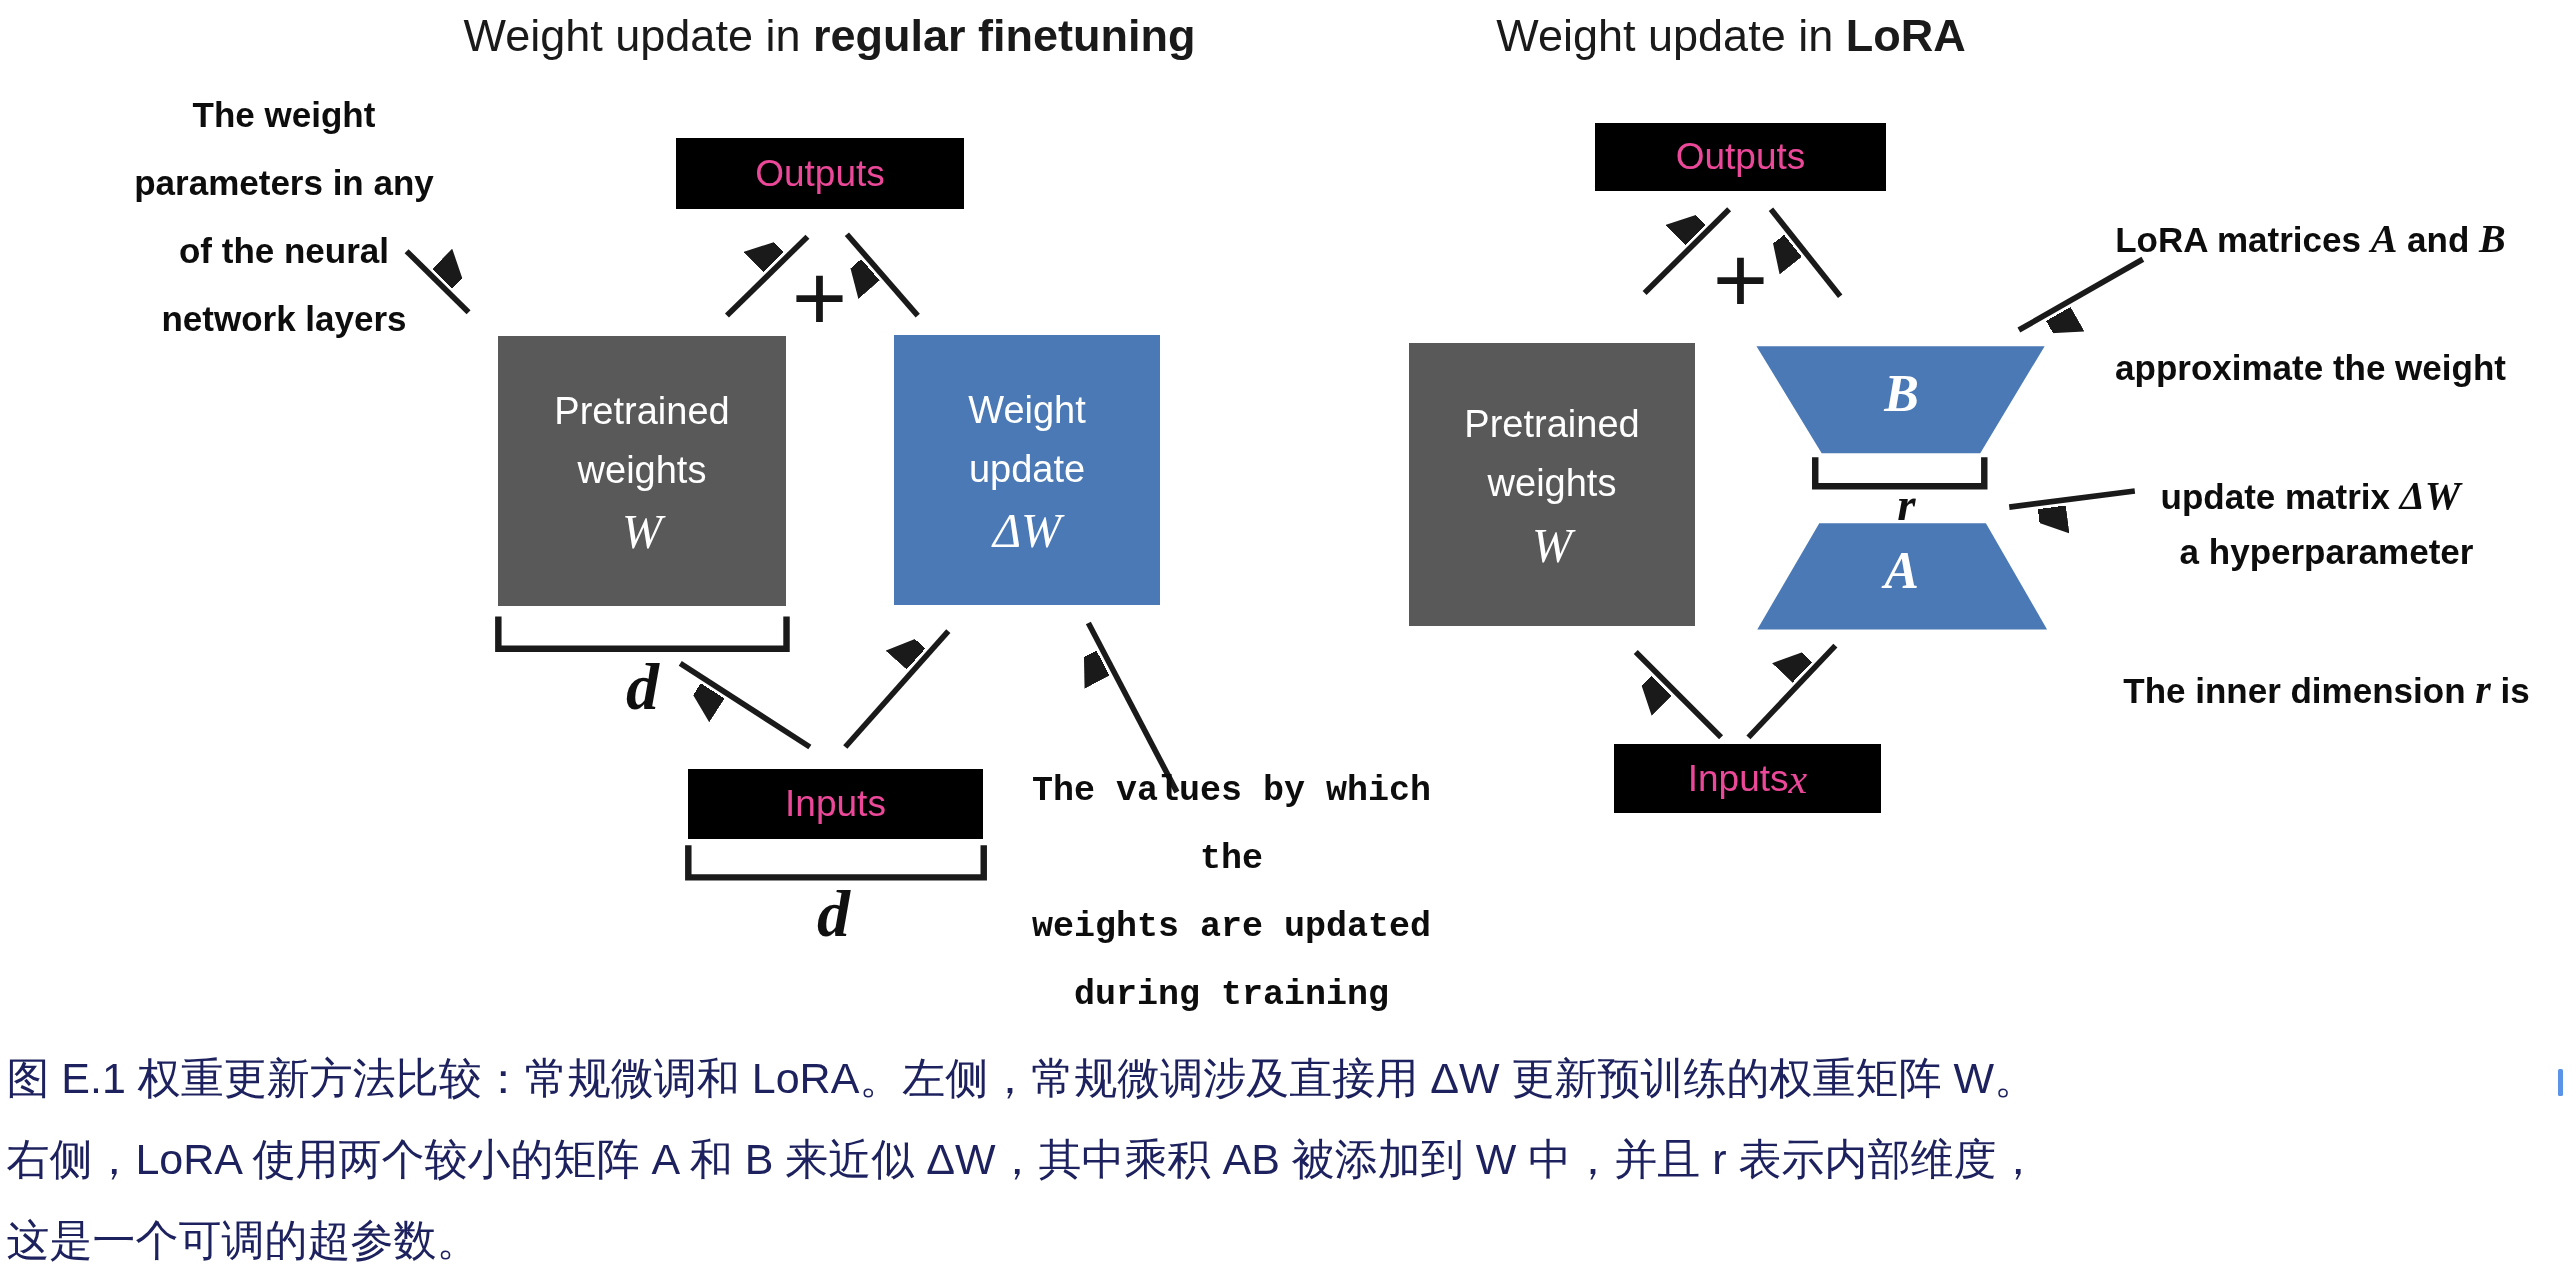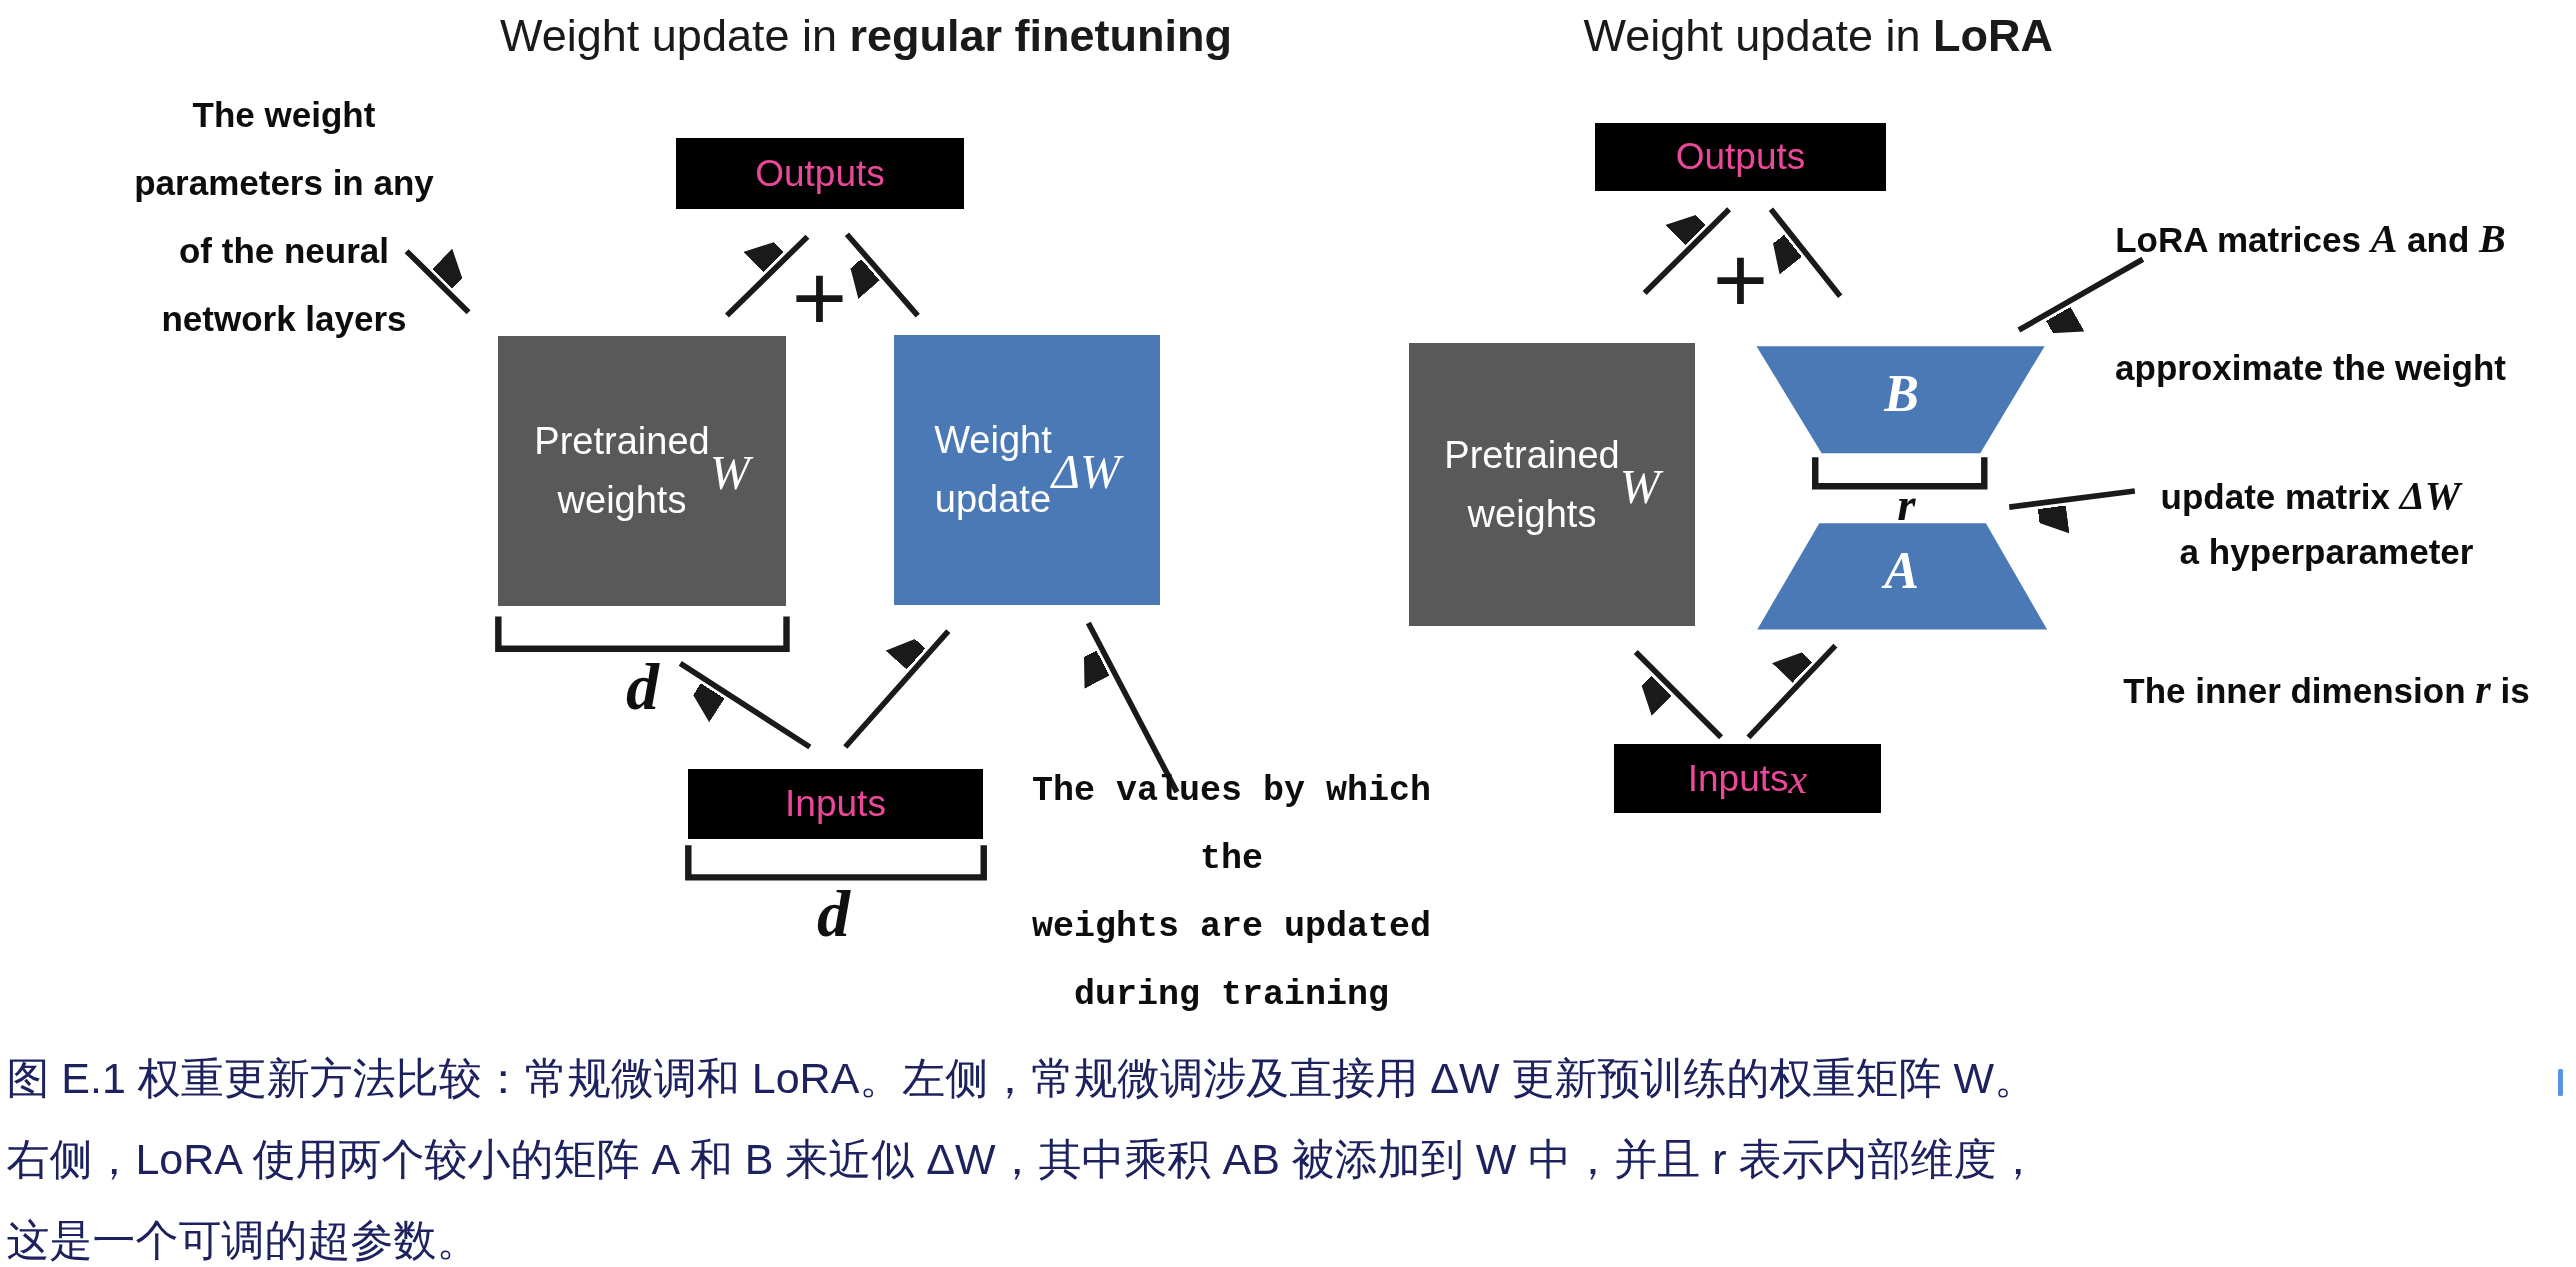--- a/index.html
+++ b/index.html
@@ -3,27 +3,27 @@
 <meta charset="utf-8">
 <style>
   html,body{margin:0;padding:0;background:#fff;}
   .canvas{position:relative;width:2576px;height:1267px;background:#fff;overflow:hidden;
           font-family:"Liberation Sans", sans-serif;color:#111;}
   svg.overlay{position:absolute;left:0;top:0;width:2576px;height:1267px;}
   .arrow{stroke:var(--arrow-black);stroke-width:7;fill:none;}
   .bracket{stroke:var(--arrow-black);stroke-width:8;fill:none;}
   .trap{fill:var(--box-blue);}
   .abs{position:absolute;}
-  .panel-title{font-size:45px;letter-spacing:0px;text-align:right;color:#1a1a1a;white-space:nowrap;}
+  .panel-title{font-size:45px;letter-spacing:0px;text-align:center;color:#1a1a1a;white-space:nowrap;}
   .panel-title .bold{font-weight:bold;}
   .note{font-weight:bold;font-size:35px;line-height:68px;text-align:center;white-space:pre-line;color:#0d0d0d;}
   .note .math{font-size:40px;}
   .box-black{background:var(--box-black);color:#ec4899;display:flex;align-items:center;justify-content:center;
              font-size:37px;}
-  .matrix-box{display:flex;flex-direction:row;align-items:center;justify-content:center;color:#fff;}
+  .matrix-box{display:flex;flex-direction:column;align-items:center;justify-content:center;color:#fff;}
   .matrix-box .lines{font-size:38px;line-height:59px;text-align:center;white-space:pre-line;}
   .matrix-box .sym{font-size:48px;line-height:56px;margin-top:4.8px;}
   .math{font-family:"Liberation Serif", serif;font-style:italic;}
   .plus{font-size:95px;line-height:95px;width:97px;height:97px;text-align:center;color:#161616;}
   .dim-label{font-family:"Liberation Serif", serif;font-style:italic;font-weight:bold;font-size:66px;
              width:81px;text-align:center;color:#101010;}
   .trap-label{font-family:"Liberation Serif", serif;font-style:italic;font-weight:600;font-size:52px;
               width:81px;text-align:center;color:#fff;}
   .rank-label{font-family:"Liberation Serif", serif;font-style:italic;font-weight:bold;font-size:47px;
               width:81px;text-align:center;color:#101010;}

